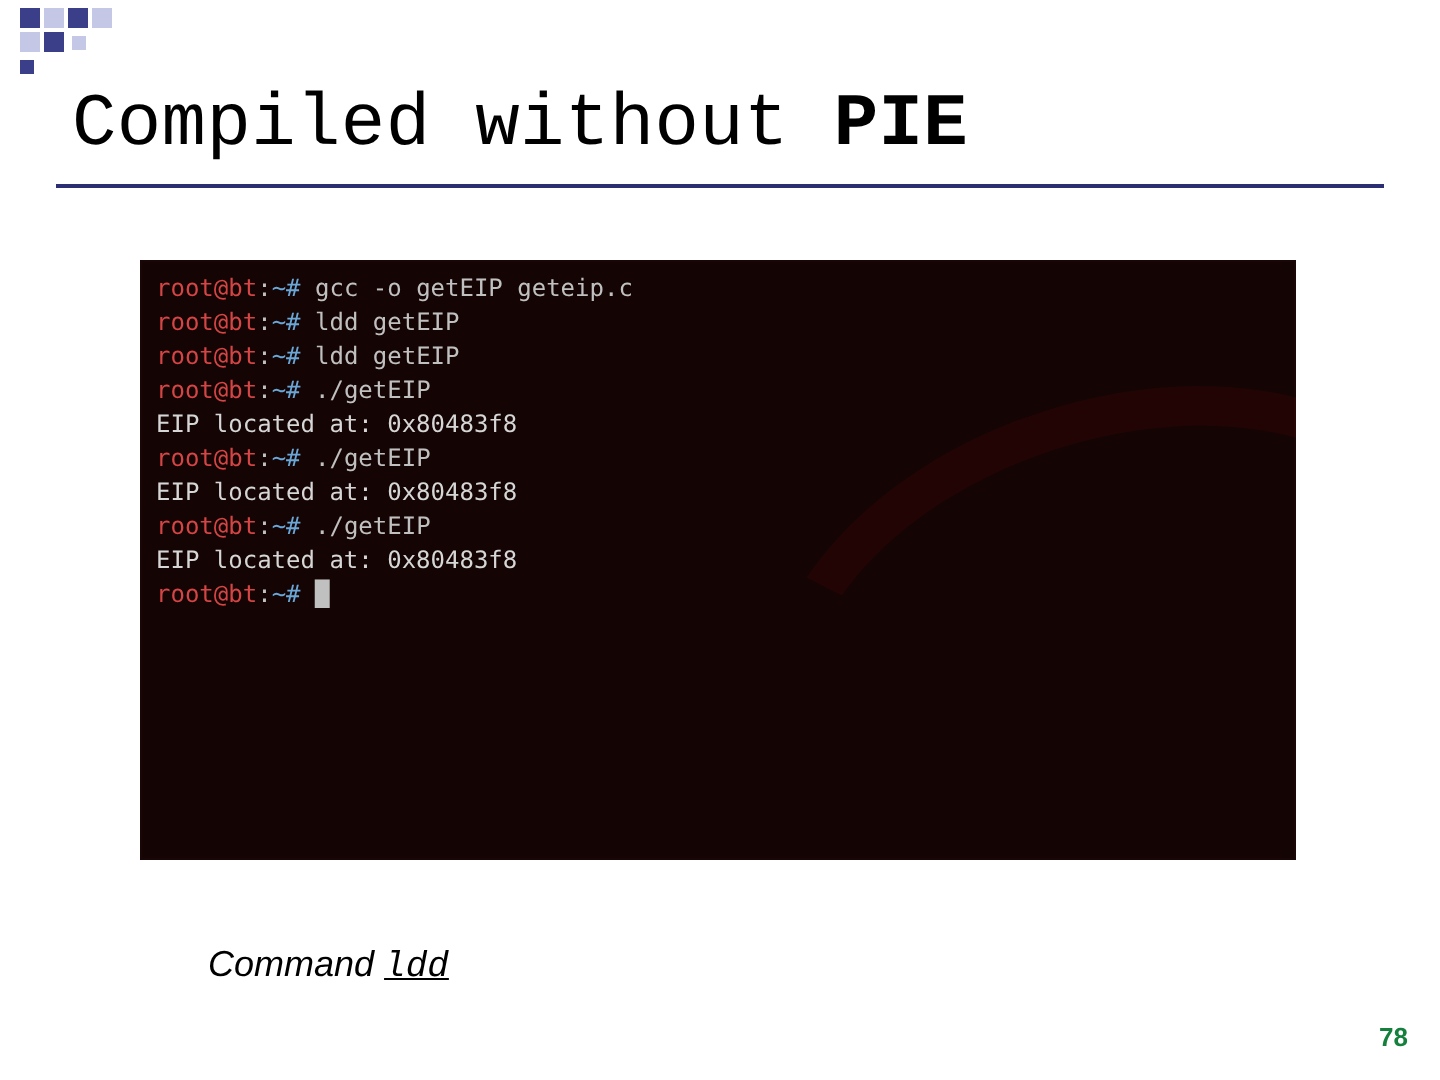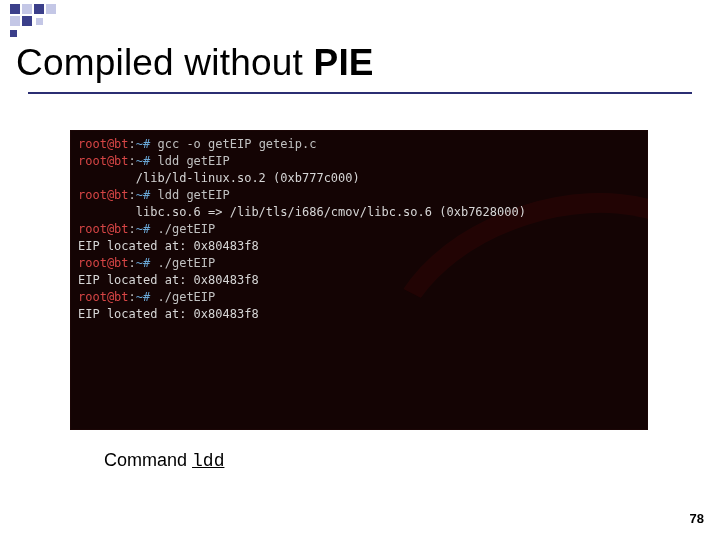--- a/index.html
+++ b/index.html
@@ -28,25 +28,26 @@
   .deco .s2 { width:10px; height:10px; left:12px; top:0; }
   .deco .s3 { width:10px; height:10px; left:24px; top:0; }
   .deco .s4 { width:10px; height:10px; left:36px; top:0; }
   .deco .s5 { width:10px; height:10px; left:0;  top:12px; }
   .deco .s6 { width:10px; height:10px; left:12px; top:12px; }
   .deco .s7 { width:7px;  height:7px;  left:26px; top:14px; }
   .deco .s8 { width:7px;  height:7px;  left:0;   top:26px; }
 
   .title {
     position: absolute;
-    left: 16px;
+    left: 36px;
     top: 42px;
     font-size: 37px;
     color: #000;
     letter-spacing: 0.2px;
+    font-family: Liberation Mono, monospace;
   }
   .title .bold { font-weight: bold; }
 
   .hr {
     position: absolute;
     left: 28px;
     top: 92px;
     width: 664px;
     height: 0;
     border-top: 2px solid #2b2e73;
@@ -85,36 +86,37 @@
     pointer-events:none;
   }
   .terminal .line { white-space: pre; position: relative; z-index: 1;}
   .terminal .red  { color: #d64545; }
   .terminal .blue { color: #6aa7d6; }
   .terminal .dim  { color: #c0c0c0; }
 
   .caption {
     position: absolute;
     left: 104px;
-    top: 450px;
+    top: 472px;
     font-size: 18px;
     color: #000;
+    font-style: italic;
   }
   .caption .mono {
     font-family: "Courier New", Courier, monospace;
     text-decoration: underline;
   }
 
   .pagenum {
     position: absolute;
     right: 16px;
     bottom: 14px;
     font-size: 13px;
     font-weight: bold;
-    color: #000000;
+    color: #15803d;
   }
 </style>
 </head>
 <body>
 
 <div class="deco">
   <div class="sq s1"></div>
   <div class="sq light s2"></div>
   <div class="sq s3"></div>
   <div class="sq light s4"></div>
@@ -126,28 +128,27 @@
 
 <div class="title">
   <span>Compiled without </span><span class="bold">PIE</span>
 </div>
 
 <div class="hr"></div>
 
 <div class="terminal" id="terminal">
     <div class="line"><span class="red">root@bt</span><span class="dim">:</span><span class="blue">~#</span><span class="dim"> gcc -o getEIP geteip.c</span></div>
     <div class="line"><span class="red">root@bt</span><span class="dim">:</span><span class="blue">~#</span><span class="dim"> ldd getEIP</span></div>
-    <div class="line">        /lib/ld-linux.so.2 (0xb777c000)</div>
     <div class="line"><span class="red">root@bt</span><span class="dim">:</span><span class="blue">~#</span><span class="dim"> ldd getEIP</span></div>
-    <div class="line">        libc.so.6 =&gt; /lib/tls/i686/cmov/libc.so.6 (0xb7628000)</div>
     <div class="line"><span class="red">root@bt</span><span class="dim">:</span><span class="blue">~#</span><span class="dim"> ./getEIP</span></div>
     <div class="line">EIP located at: 0x80483f8</div>
     <div class="line"><span class="red">root@bt</span><span class="dim">:</span><span class="blue">~#</span><span class="dim"> ./getEIP</span></div>
     <div class="line">EIP located at: 0x80483f8</div>
     <div class="line"><span class="red">root@bt</span><span class="dim">:</span><span class="blue">~#</span><span class="dim"> ./getEIP</span></div>
     <div class="line">EIP located at: 0x80483f8</div>
+    <div class="line"><span class="red">root@bt</span><span class="dim">:</span><span class="blue">~#</span><span class="dim"></span><span class="dim"> █</span></div>
   </div>
 
 <div class="caption">
   <span>Command </span><span class="mono">ldd</span>
 </div>
 
 <div class="pagenum">78</div>
 
 </body></html>

